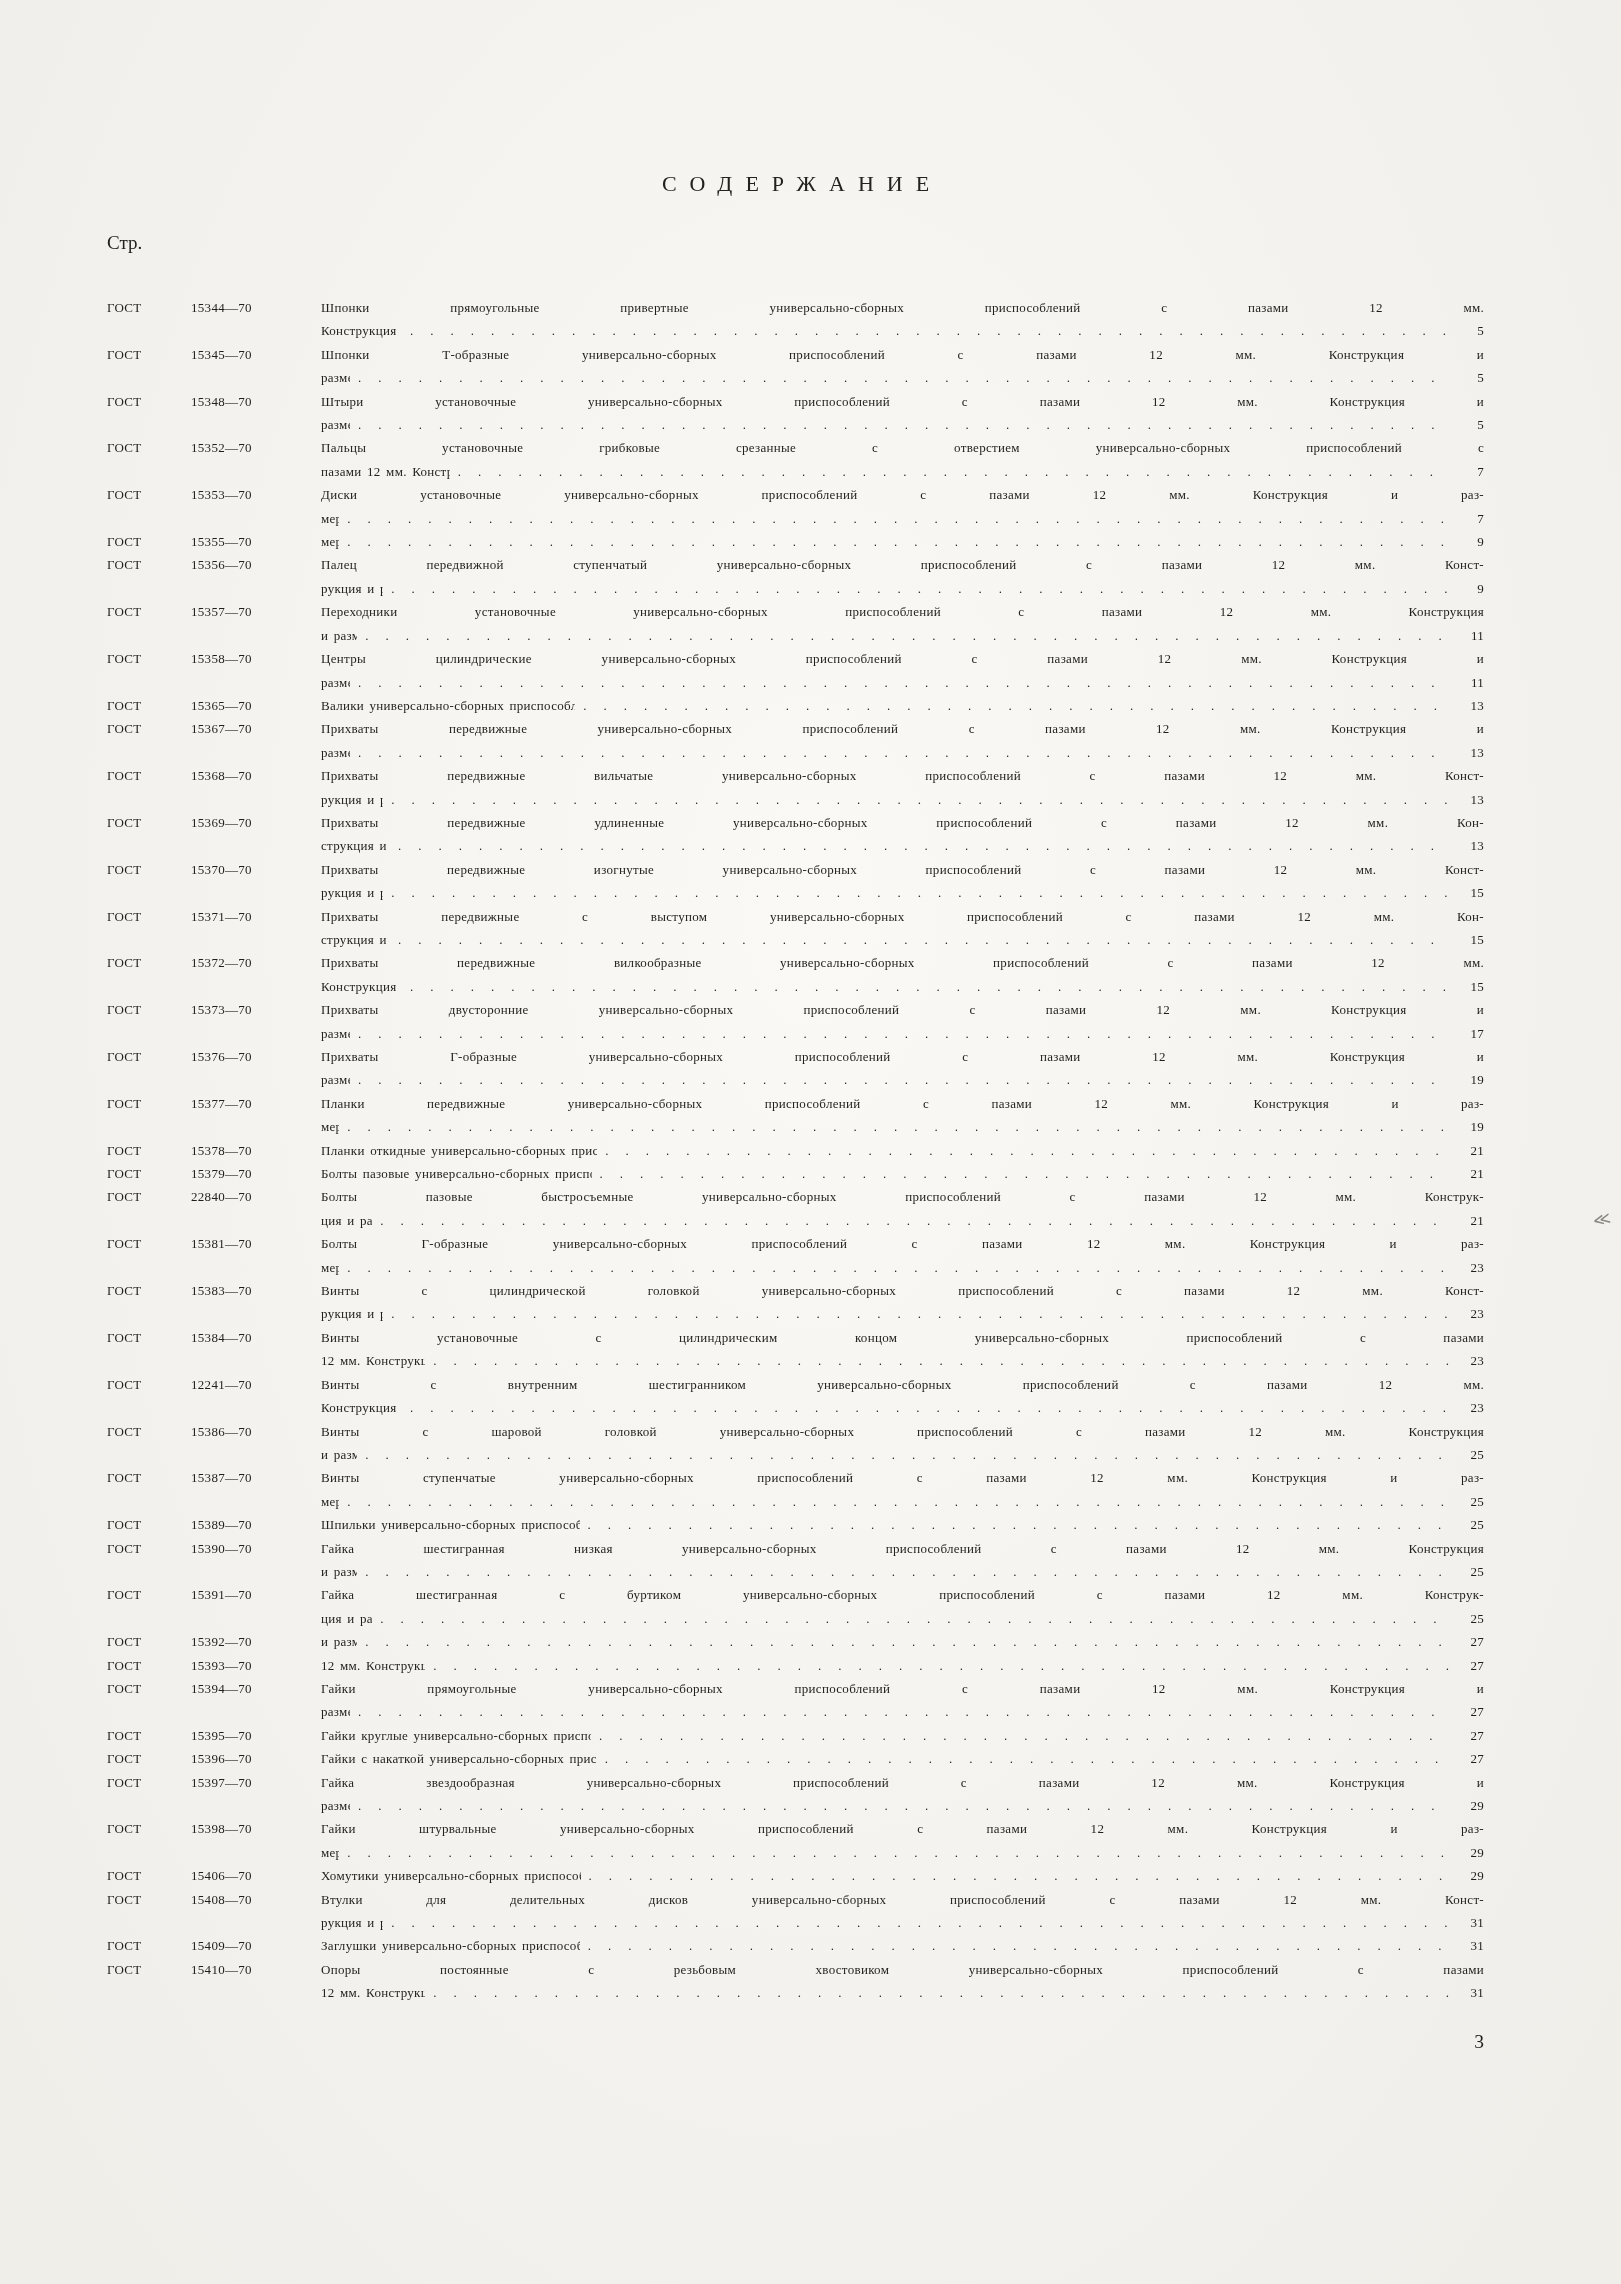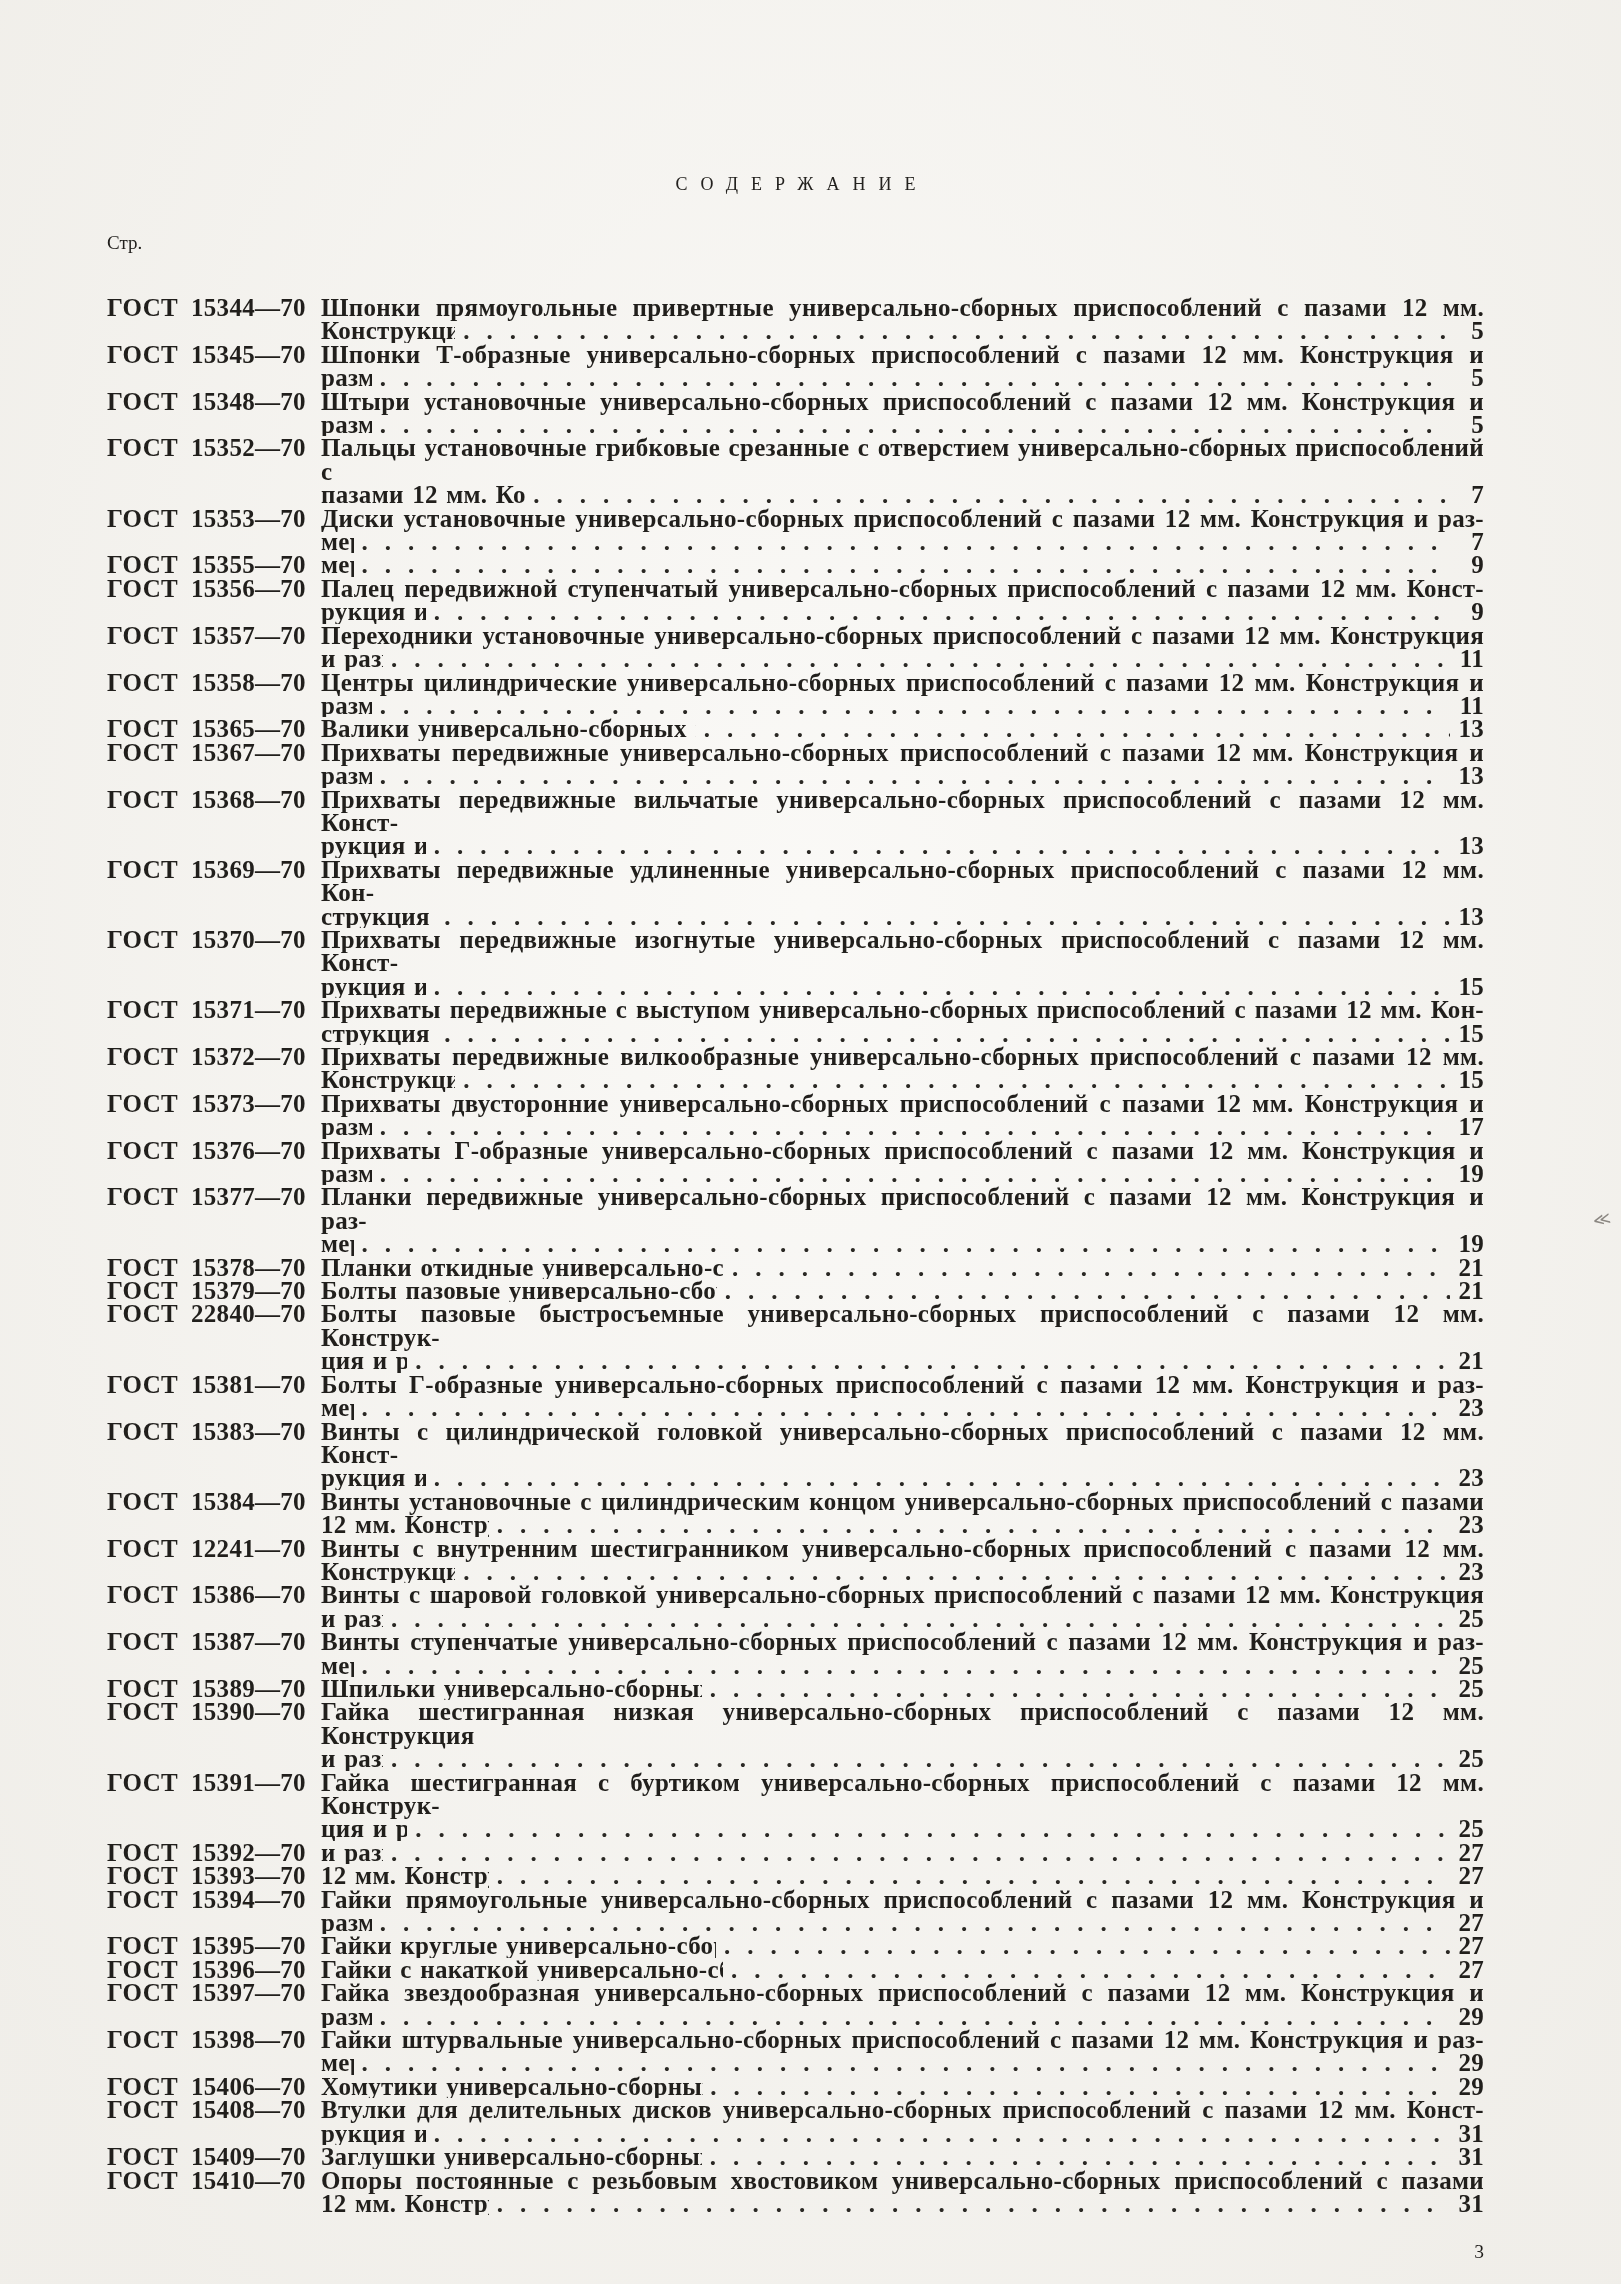--- a/index.html
+++ b/index.html
@@ -21,41 +21,40 @@
   }
   .content {
     position: absolute;
     left: 107px;
     top: 0;
     width: 1377px;
   }
   .doc-title {
     margin-top: 170px;
     text-align: center;
-    font-size: 18px;
+    font-size: 22px;
     line-height: 28.6px;
     font-weight: normal;
     letter-spacing: 13px;
     text-indent: 13px;
     color: #24221f;
   }
   .str-row {
     margin-top: 32px;
     text-align: left;
     font-size: 19px;
     line-height: 23.4px;
     padding-right: 1.3px;
   }
   .entries {
     margin-top: 42px;
-    font-size: 25px;
+    font-size: 13px;
     line-height: 23.4px;
     letter-spacing: 0.3px;
     word-spacing: 1.9px;
-    font-weight: bold;
   }
   .entry { display: flex; align-items: flex-start; }
   .col-gost { flex: none; width: 84px; }
   .col-num  { flex: none; width: 130px; }
   .col-desc { flex: 1 1 auto; min-width: 0; }
   .line.justify {
     text-align: justify;
     text-align-last: justify;
   }
   .line.final {

